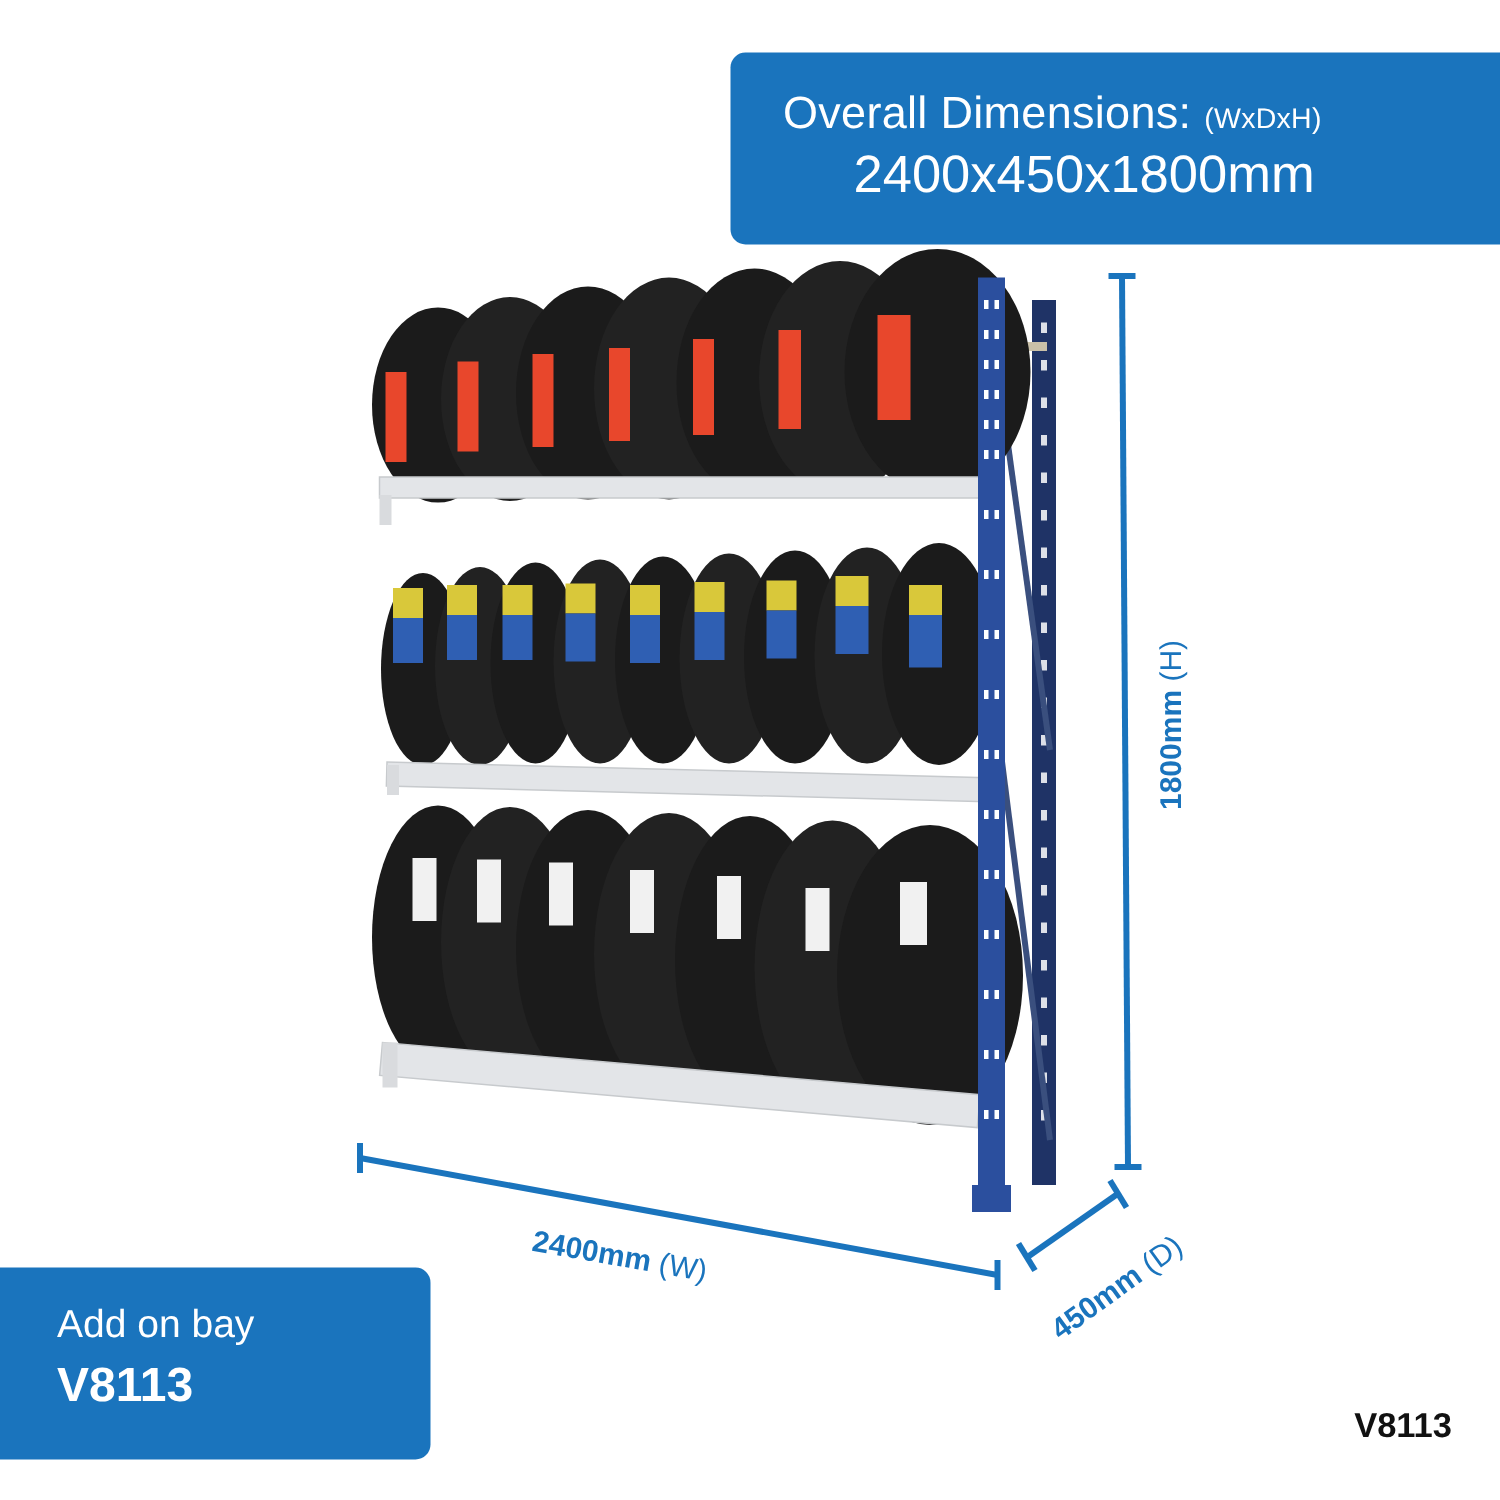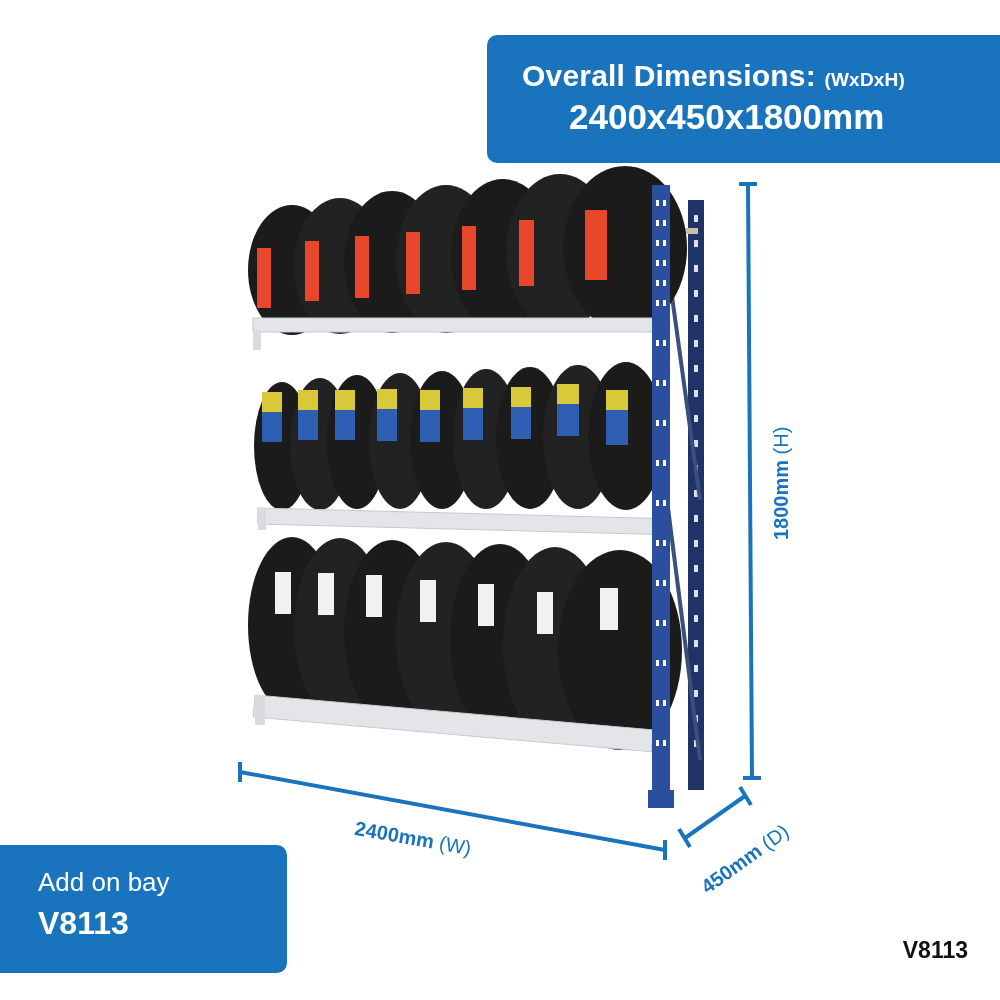--- a/index.html
+++ b/index.html
@@ -1,21 +1,21 @@
 <!DOCTYPE html>
 <html><head>
 <meta charset="utf-8">
 <style>
   html, body { margin:0; padding:0; background:#ffffff; }
   body { width:1000px; height:1000px; position:relative; overflow:hidden; font-family:"Liberation Sans", sans-serif; }
   .banner { position:absolute; background:#1a74bd; color:#ffffff; }
   .banner-top { left:487px; top:35px; width:520px; height:128px; border-radius:10px 0 0 10px; }
-  .banner-top .line1 { position:absolute; left:35px; top:24px; font-size:30px; font-weight:700; letter-spacing:0.2px; white-space:nowrap; }
+  .banner-top .line1 { position:absolute; left:35px; top:24px; font-size:30px; font-weight:400; letter-spacing:0.2px; white-space:nowrap; }
   .banner-top .line1 .sub { font-size:19px; }
-  .banner-top .line2 { position:absolute; left:82px; top:62px; font-size:35px; font-weight:bold; white-space:nowrap; }
+  .banner-top .line2 { position:absolute; left:82px; top:62px; font-size:35px; font-weight:normal; white-space:nowrap; }
   .banner-bottom { left:-10px; top:845px; width:297px; height:128px; border-radius:0 10px 10px 0; }
   .banner-bottom .line1 { position:absolute; left:48px; top:22px; font-size:26px; font-weight:300; white-space:nowrap; }
   .banner-bottom .line2 { position:absolute; left:48px; top:60px; font-size:32px; font-weight:bold; white-space:nowrap; }
   .code-label { position:absolute; right:32px; top:937px; font-size:23px; font-weight:bold; color:#111111; }
   .dim-label { position:absolute; color:#1a74bd; font-weight:bold; white-space:nowrap; }
   .dim-label .paren { font-weight:300; }
   #illustration { position:absolute; left:0; top:0; }
 </style>
 </head>
 <body>

